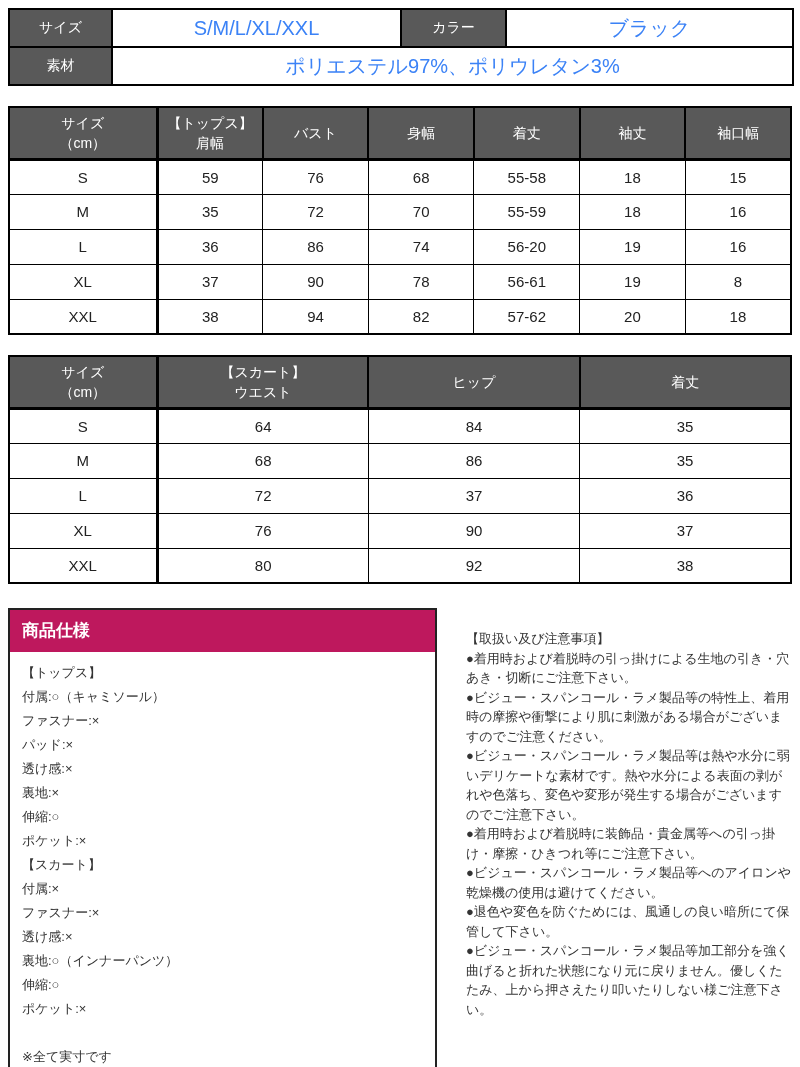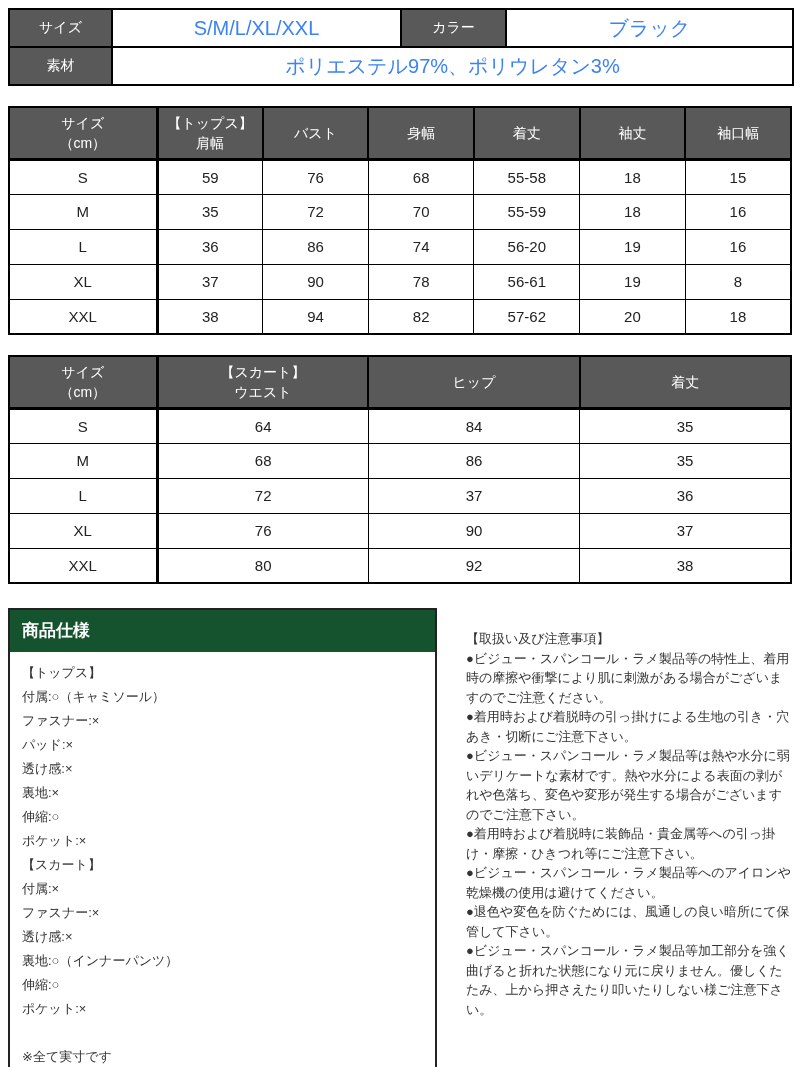--- a/index.html
+++ b/index.html
@@ -61,21 +61,21 @@
   .size-table { border: 2px solid #000000; }
 
   
   .bottom { display: flex; align-items: flex-start; margin-top: 24px; }
   .spec-box {
     width: 429px;
     border: 2px solid #222222;
     background: #ffffff;
   }
   .spec-title {
-    background: #14532d;
+    background: #be185d;
     color: #ffffff;
     font-size: 17px;
     font-weight: bold;
     padding: 9px 12px 10px;
   }
   .spec-body {
     padding: 9px 12px 14px;
     font-size: 13px;
     line-height: 24px;
     color: #333333;
@@ -312,22 +312,22 @@
           <div>裏地:○（インナーパンツ）</div>
           <div>伸縮:○</div>
           <div>ポケット:×</div>
           <div>&nbsp;</div>
           <div>※全て実寸です</div>
         </div>
     </div>
     <div class="notes">
       <p class="note-title">【取扱い及び注意事項】</p>
       <div class="note-items">
+          <p>●着用時および着脱時の引っ掛けによる生地の引き・穴あき・切断にご注意下さい。</p>
           <p>●ビジュー・スパンコール・ラメ製品等の特性上、着用時の摩擦や衝撃により肌に刺激がある場合がございますのでご注意ください。</p>
-          <p>●着用時および着脱時の引っ掛けによる生地の引き・穴あき・切断にご注意下さい。</p>
           <p>●ビジュー・スパンコール・ラメ製品等は熱や水分に弱いデリケートな素材です。熱や水分による表面の剥がれや色落ち、変色や変形が発生する場合がございますのでご注意下さい。</p>
           <p>●着用時および着脱時に装飾品・貴金属等への引っ掛け・摩擦・ひきつれ等にご注意下さい。</p>
           <p>●ビジュー・スパンコール・ラメ製品等へのアイロンや乾燥機の使用は避けてください。</p>
           <p>●退色や変色を防ぐためには、風通しの良い暗所にて保管して下さい。</p>
           <p>●ビジュー・スパンコール・ラメ製品等加工部分を強く曲げると折れた状態になり元に戻りません。優しくたたみ、上から押さえたり叩いたりしない様ご注意下さい。</p>
         </div>
     </div>
   </div>
 
 </div>

